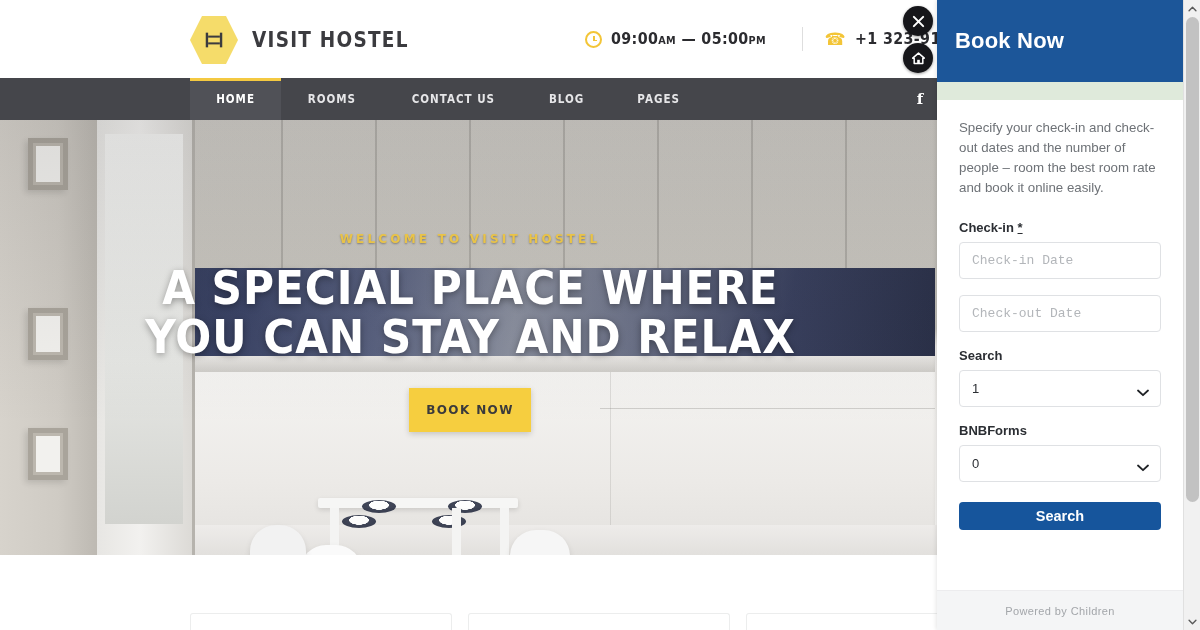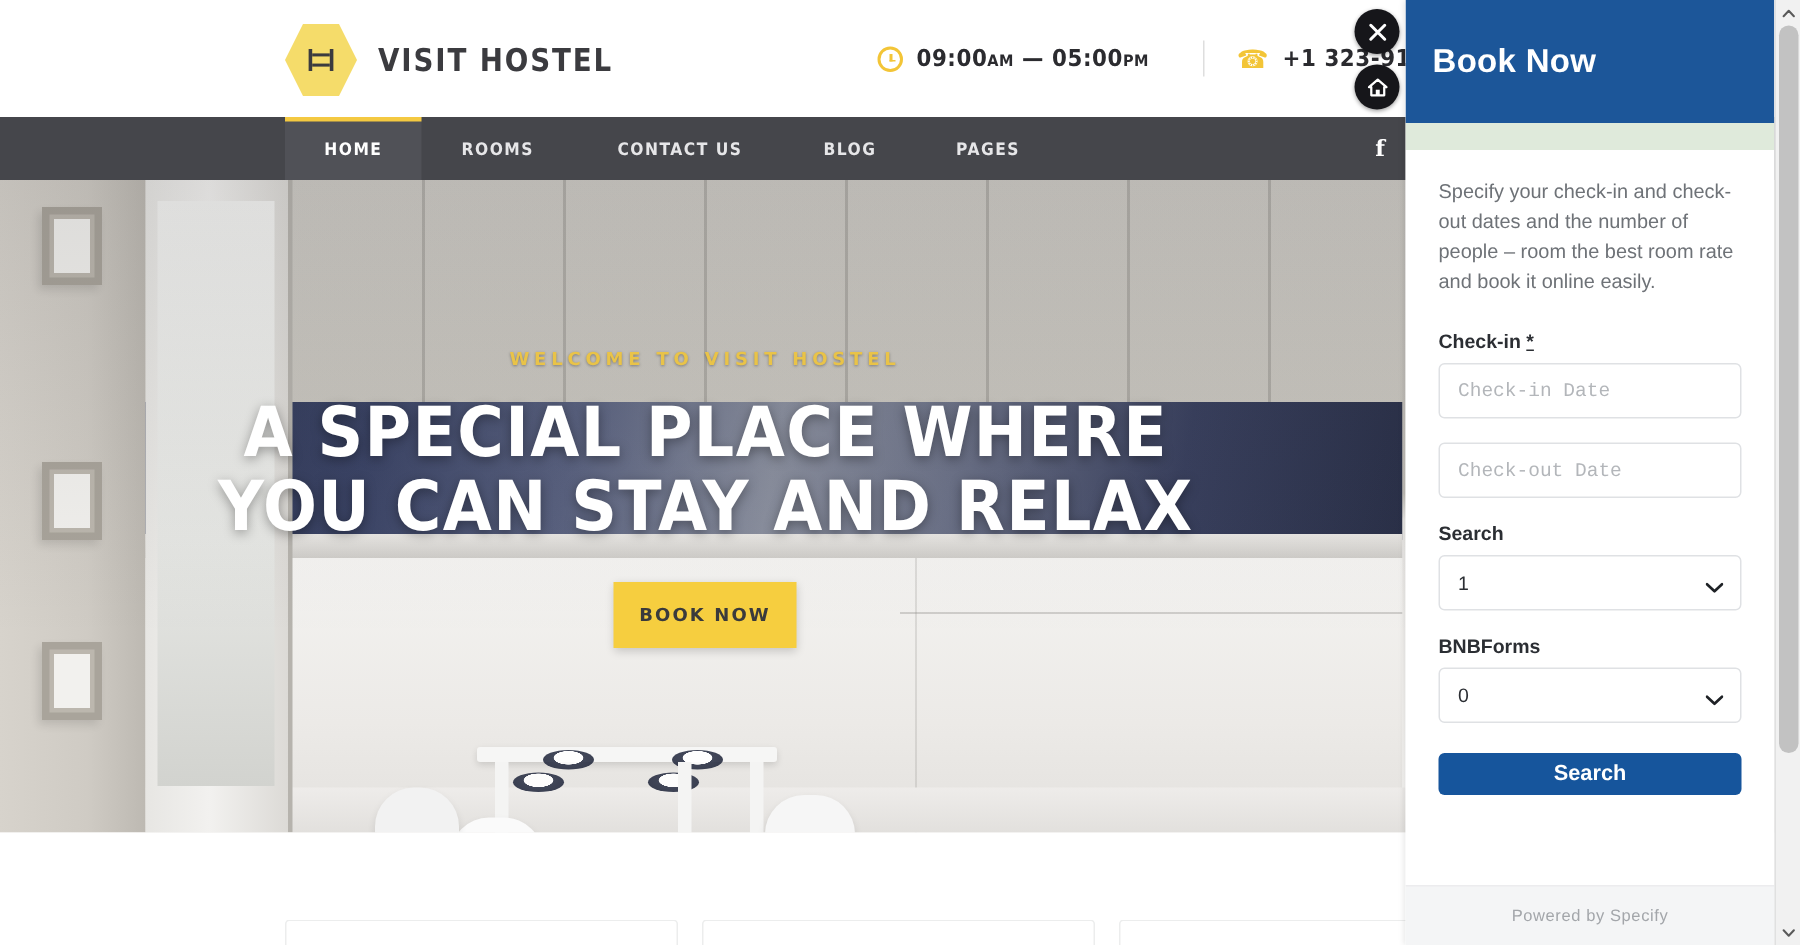--- a/index.html
+++ b/index.html
@@ -535,21 +535,21 @@
             <svg width="12" height="8" viewBox="0 0 12 8">
               <path d="M1 1.5 L6 6.2 L11 1.5" fill="none" stroke="#1f2226" stroke-width="1.8" stroke-linecap="round" stroke-linejoin="round"></path>
             </svg>
           </span>
         </div>
       </div>
 
       <button class="search-btn">Search</button>
     </div>
     <div class="panel-foot">
-      <span>Powered by Specify</span>
+      <span>Powered by Children</span>
     </div>
   </aside>
 
   <div class="scrollbar">
     <div class="sb-arrow up">
       <svg width="9" height="6" viewBox="0 0 10 7">
         <path d="M1 5.6 L5 1.4 L9 5.6" fill="none" stroke="#5a5a5a" stroke-width="1.6" stroke-linecap="round" stroke-linejoin="round"></path>
       </svg>
     </div>
     <div class="sb-thumb"></div>

